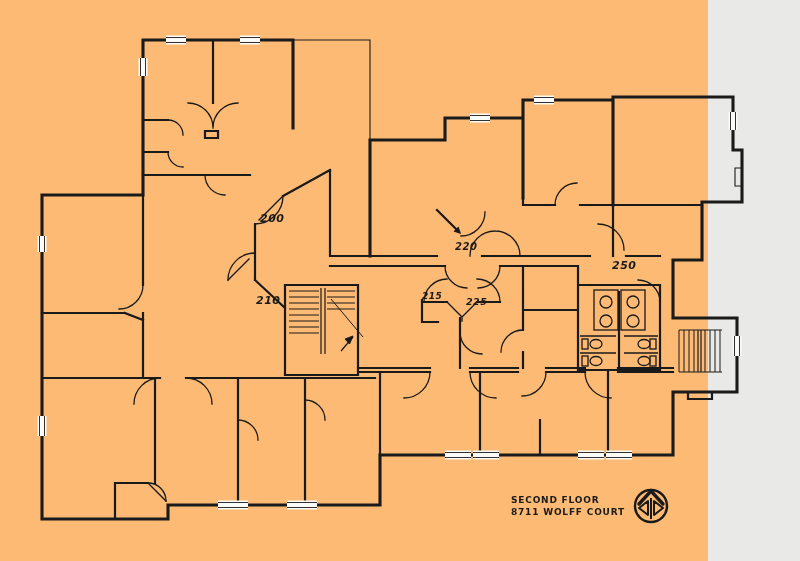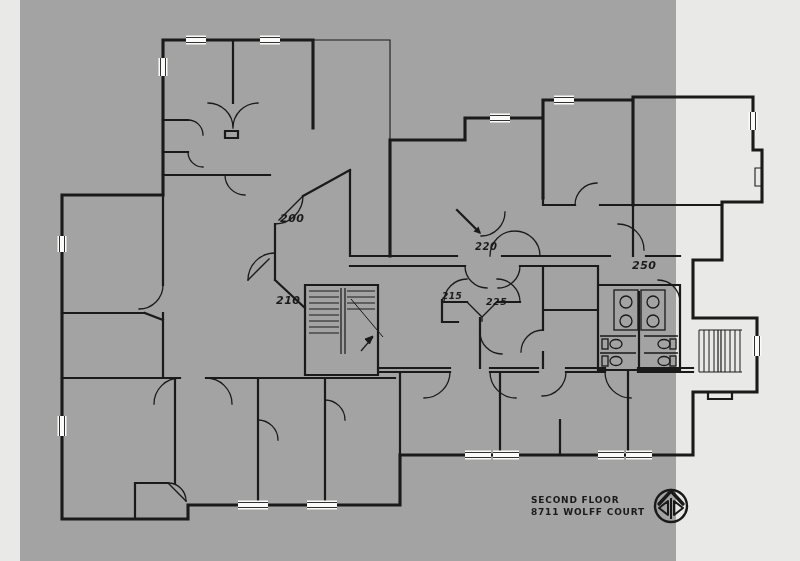--- a/index.html
+++ b/index.html
@@ -1,21 +1,20 @@
 <!DOCTYPE html>
 <html><head>
 <meta charset="utf-8">
 <style>
   html,body{margin:0;padding:0;}
   body{width:800px;height:561px;overflow:hidden;background:#e9e9e7;}
   .sheet{
-    position:relative;width:656px;height:561px;
-    background:#a3a3a3;
+    position:relative;width:708px;height:561px;
+    background:#fdba74;
     font-family:"DejaVu Sans", sans-serif;
-    margin-left:20px;
   }
   svg{position:absolute;inset:0;}
   .ink{stroke:#1a1a1a;}
   text{fill:#1a1a1a;}
   .room-label{
     font-family:"DejaVu Sans", sans-serif;
     font-weight:bold;font-style:italic;
     letter-spacing:0.5px;
   }
   .title-text{

